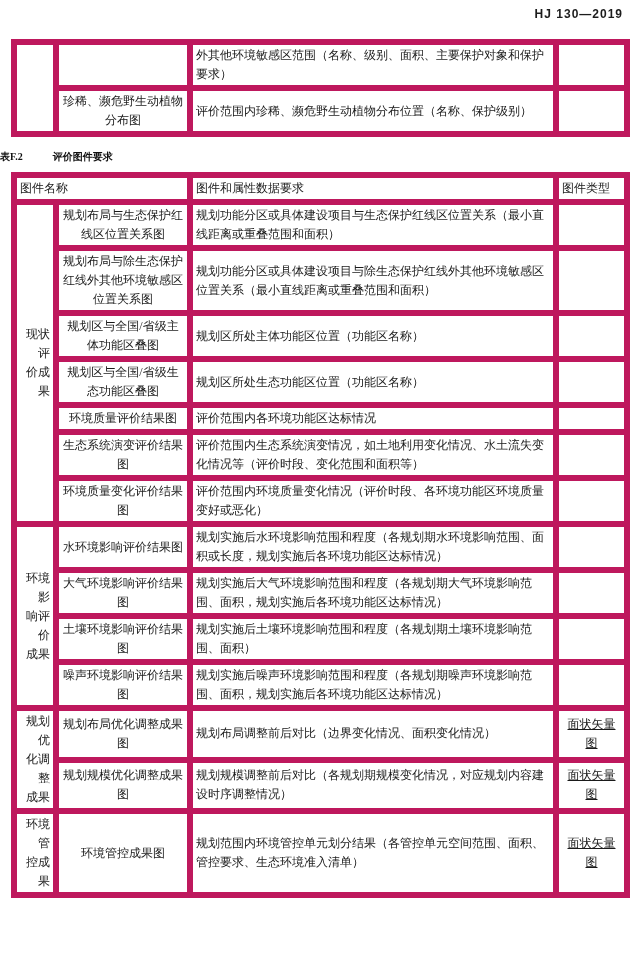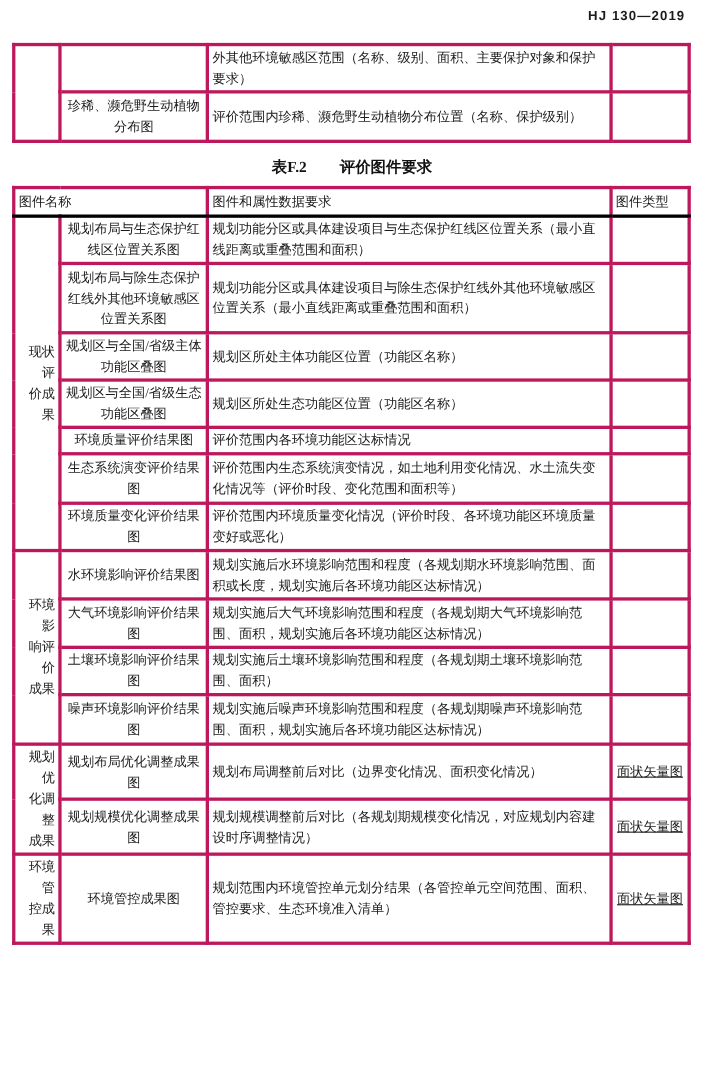--- a/index.html
+++ b/index.html
@@ -15,21 +15,21 @@
   .doc-header{
     position:absolute;top:7px;right:17px;
     font-family:"Liberation Sans","DejaVu Sans",sans-serif;
     font-weight:bold;font-size:12px;letter-spacing:1px;color:#1c1c1c;
   }
   table.tbl{
     border-collapse:collapse;table-layout:fixed;
     font-size:12px;line-height:19px;color:#1a1a1a;
   }
   .tbl td,.tbl th{
-    border:3px solid #be185d;
+    border:6px solid #be185d;
     padding:1px 3px;
     vertical-align:middle;
     overflow:hidden;
     font-weight:normal;
   }
   
   .top-tbl{
     margin:39px 0 0 11px;width:617px;
     border-top:1px solid #4a4a4a;
     border-bottom:3px solid #000;
@@ -49,22 +49,22 @@
   .section-heading{
     margin:17px 0 0 14px;
     font-size:14px;font-weight:bold;color:#111;
   }
   .body-paragraph{
     margin:11px 15px 0 14px;
     font-size:13.5px;line-height:25px;
     text-indent:2em;text-align:justify;color:#1a1a1a;
   }
   .table-caption{
-    margin-top:13px;text-align:center;
-    font-size:14px;font-weight:bold;color:#111;
+    margin-top:13px;text-align:left;
+    font-size:10px;font-weight:bold;color:#111;
   }
   .table-caption .cap-label{margin-right:30px;}
 </style>
 </head>
 <body>
 
 <div class="page">
 
   <div class="doc-header">HJ 130—2019</div>
 

